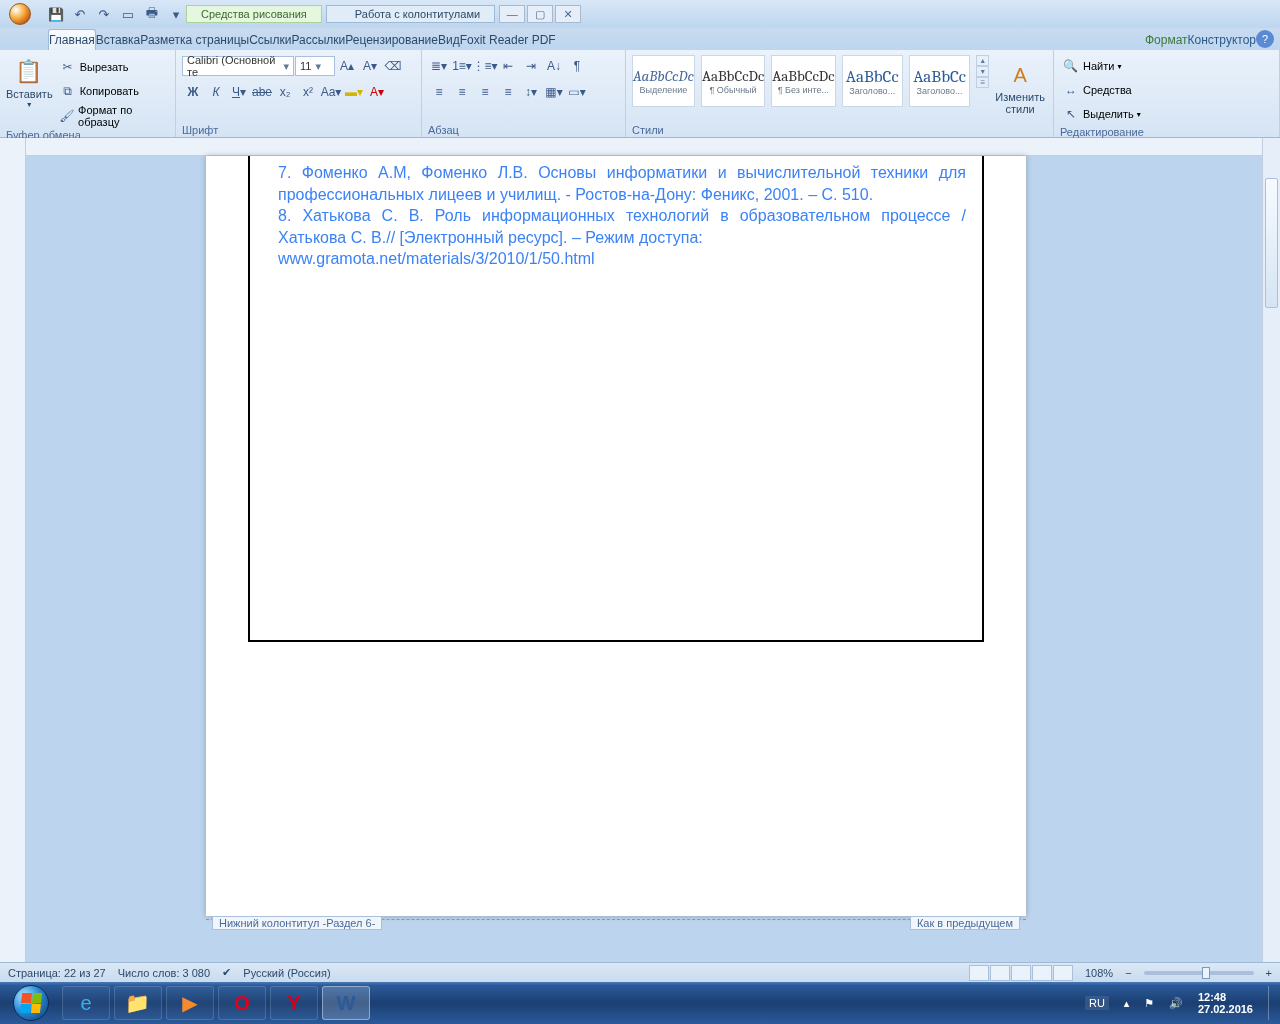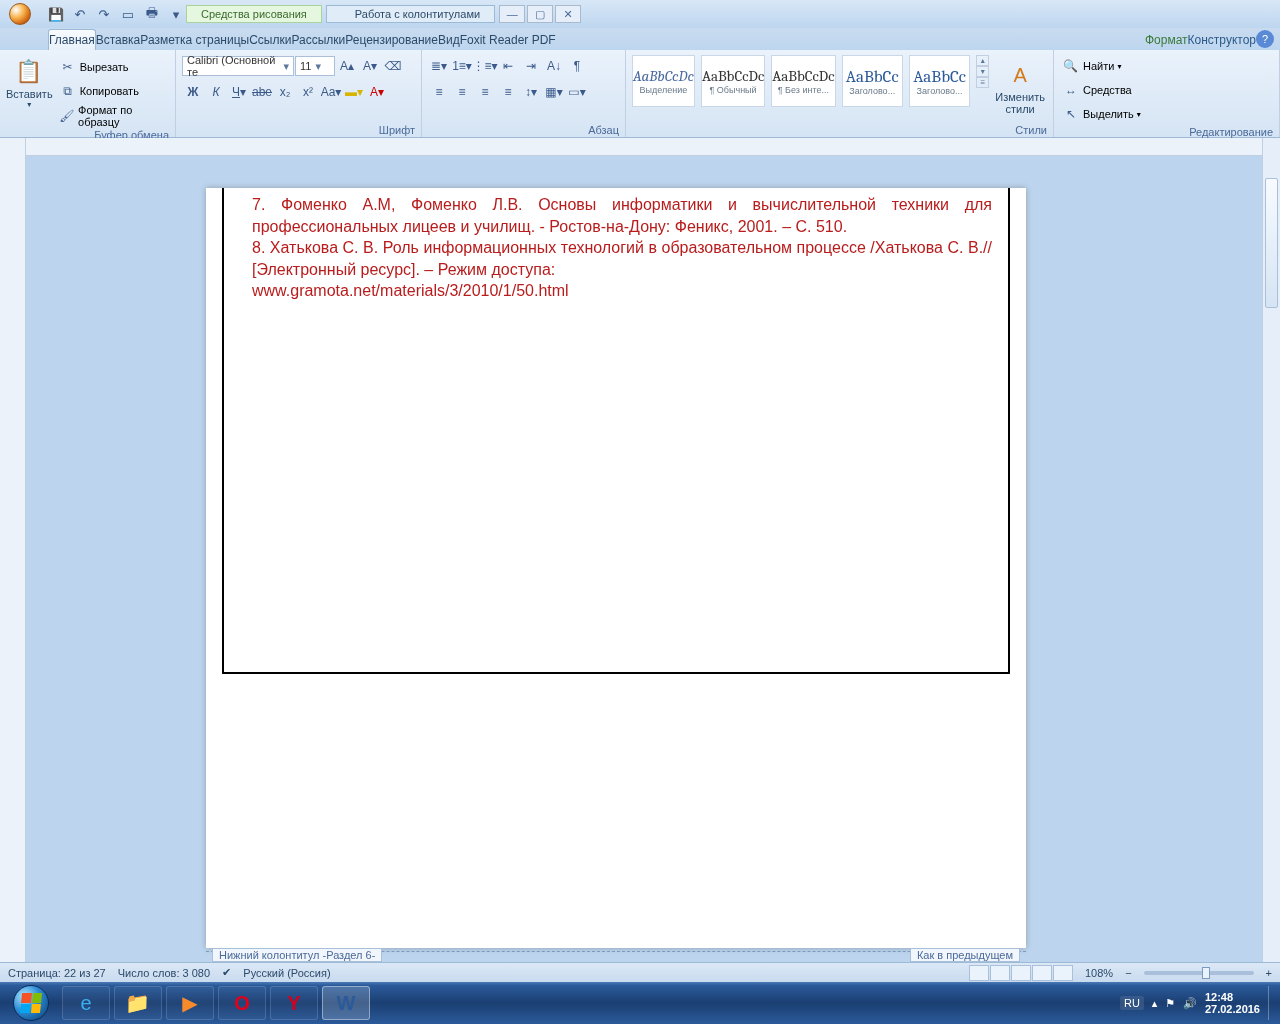--- a/index.html
+++ b/index.html
@@ -22,42 +22,42 @@
 
 .tabs-strip { height: 22px; background: linear-gradient(#c9dbef,#bdd6ef); display:flex; align-items:flex-end; padding-left: 48px; font-size: 12px; }
 .tab-item { padding: 3px 0; color: #2b4a6a; cursor: default; }
 .tab-item.active { background: linear-gradient(#f7fbff,#e8f1fa); border: 1px solid #9cb9d6; border-bottom: none; border-radius: 3px 3px 0 0; color: #2b4a6a; font-weight: 500; }
 .help-btn { margin-left:auto; width:18px;height:18px;border-radius:50%;background:#5a8ad6;color:#fff;font-size:11px;display:flex;align-items:center;justify-content:center;margin-right:6px;align-self:center;}
 
 
 .ribbon { height: 88px; background: linear-gradient(#eaf2fb,#d5e4f4); border-bottom: 1px solid #9cb9d6; display:flex; font-size:11px; }
 .group { border-right: 1px solid #c0d0e2; padding: 2px 6px 0 6px; display:flex; flex-direction:column; position:relative;}
 .group-body { flex:1; display:flex; align-items:flex-start; gap:4px; }
-.group-title { text-align:right; color:#4a6a9a; font-size:11px; padding:1px 0; position:relative;}
+.group-title { text-align:left; color:#4a6a9a; font-size:11px; padding:1px 0; position:relative;}
 
 .big-btn { display:flex; flex-direction:column; align-items:center; width:48px; padding-top:4px; color:#2b4a6a;}
 .big-btn .icon { width:32px;height:32px; display:flex;align-items:center;justify-content:center; font-size:22px;}
 .mini-row { display:flex; align-items:center; gap:1px; }
 .mini-btn { width:22px;height:22px; border:1px solid transparent; display:flex;align-items:center;justify-content:center; font-size:12px; color:#3b5a8a;}
 .combo { height:20px; border:1px solid #aac0da; background:#fff; font-size:11px; padding:0 4px; display:flex;align-items:center; color:#333;}
 .combo .arrow{margin-left:4px;color:#5a7a9a;}
 .v-stack{display:flex;flex-direction:column;gap:2px;}
 .style-box { width:66px; height:52px; border:1px solid #c9d7e6; background:#fff; margin-right:2px; display:flex;flex-direction:column;align-items:center;justify-content:center;font-size:9px;color:#6a7a8a;}
 .style-box .preview{font-family:Cambria,serif;font-size:15px;color:#333;}
 .style-scroll{width:14px;display:flex;flex-direction:column;}
 .style-scroll div{flex:1;border:1px solid #c0d0e2;display:flex;align-items:center;justify-content:center;font-size:8px;color:#5a7a9a;}
 
 
 .doc-shell { position:absolute; top:138px; left:0; right:0; bottom:62px; background:#bcd4ed; display:flex;}
 .ruler-v { width:26px; background:#ecf2f9;border-right:1px solid #c0d0e2; position:relative; font-size:9px; color:#6a7a8a; overflow:hidden;}
 .doc-scroll { flex:1; overflow:auto; position:relative;}
 .ruler-h { height:18px; background:#ecf2f9;border-bottom:1px solid #c0d0e2; margin-left:0; position:sticky;top:0;}
 .page-wrap{padding:0 0 60px 180px;}
 .page { width:820px; min-height:760px; background:#fff; box-shadow:0 0 6px rgba(0,0,0,.25); position:relative; margin-top:0;}
-.page-content{ padding:0 16px; font-family:"Times New Roman",serif; font-size:16px; color:#b91c1c; line-height:1.35; position:relative;margin-top:32px;}
+.page-content{ padding:0 42px; font-family:"Times New Roman",serif; font-size:16px; color:#3b82f6; line-height:1.35; position:relative;}
 .frame { border:2px solid #000; border-top:none; padding:6px 16px 0 28px; min-height:486px; position:relative;}
 .frame-text p{margin:0;text-align:justify;}
 .h-center{text-align:center !important;margin:18px 0;}
 .stamp { position:absolute; left:0; right:0; bottom:0; }
 .stamp table{width:100%; border-collapse:collapse; font-family:"Times New Roman",serif;}
 .stamp td{border:1.5px solid #000; padding:1px 4px; font-size:13px; text-align:center;}
 .stamp .underline{text-decoration:underline;}
 .footer-tab { position:absolute; bottom:-14px; left:6px; font-size:11px; background:#f1f6fc;border:1px solid #aac0da; padding:0 6px; color:#4a6a9a;}
 .footer-tab.r{left:auto;right:6px;}
 .footer-dash { position:absolute; left:0; right:0; border-top:1px dashed #7a9ac0;}
@@ -75,21 +75,21 @@
 .zoom-slider .thumb{position:absolute;top:-4px;left:58px;width:8px;height:12px;background:#eaf2fb;border:1px solid #7a9ac0;}
 
 
 .taskbar { position:absolute;left:0;right:0;bottom:0;height:42px;background:linear-gradient(#4a7ab6 0%, #2b5a9a 8%, #1b3f72 50%, #2b5a9a 100%);display:flex;align-items:center;padding:0 4px;gap:4px;}
 .start-orb{width:54px;height:42px;display:flex;align-items:center;justify-content:center;}
 .start-orb .orb{width:36px;height:36px;border-radius:50%;background:radial-gradient(circle at 30% 30%,#a9e6ff,#2b8ad6 45%,#0a3a6a);border:1px solid #0a2a5a;display:flex;align-items:center;justify-content:center;}
 .win-flag{width:20px;height:20px;display:grid;grid-template-columns:1fr 1fr;grid-template-rows:1fr 1fr;gap:1px;transform:skewX(-6deg);}
 .win-flag span:nth-child(1){background:#f35325;} .win-flag span:nth-child(2){background:#81bc06;} .win-flag span:nth-child(3){background:#05a6f0;} .win-flag span:nth-child(4){background:#ffba08;}
 .task-btn{width:48px;height:34px;border:1px solid rgba(255,255,255,.15);border-radius:3px;display:flex;align-items:center;justify-content:center;font-size:20px;background:rgba(255,255,255,.03);}
 .task-btn.active{background:rgba(255,255,255,.18);border-color:rgba(255,255,255,.4);}
-.tray{margin-left:auto;display:flex;align-items:center;gap:8px;color:#fff;font-size:11px;}
+.tray{margin-left:auto;display:flex;align-items:center;gap:15px;color:#fff;font-size:11px;}
 .tray .clock{text-align:left;line-height:1.1;font-weight:bold;}
 .lang{background:rgba(255,255,255,.1);padding:1px 4px;border-radius:2px;}
 </style>
 </head>
 <body>
 
 <div class="titlebar">
   <div class="office-btn">
       <div class="office-orb"></div>
     </div>

